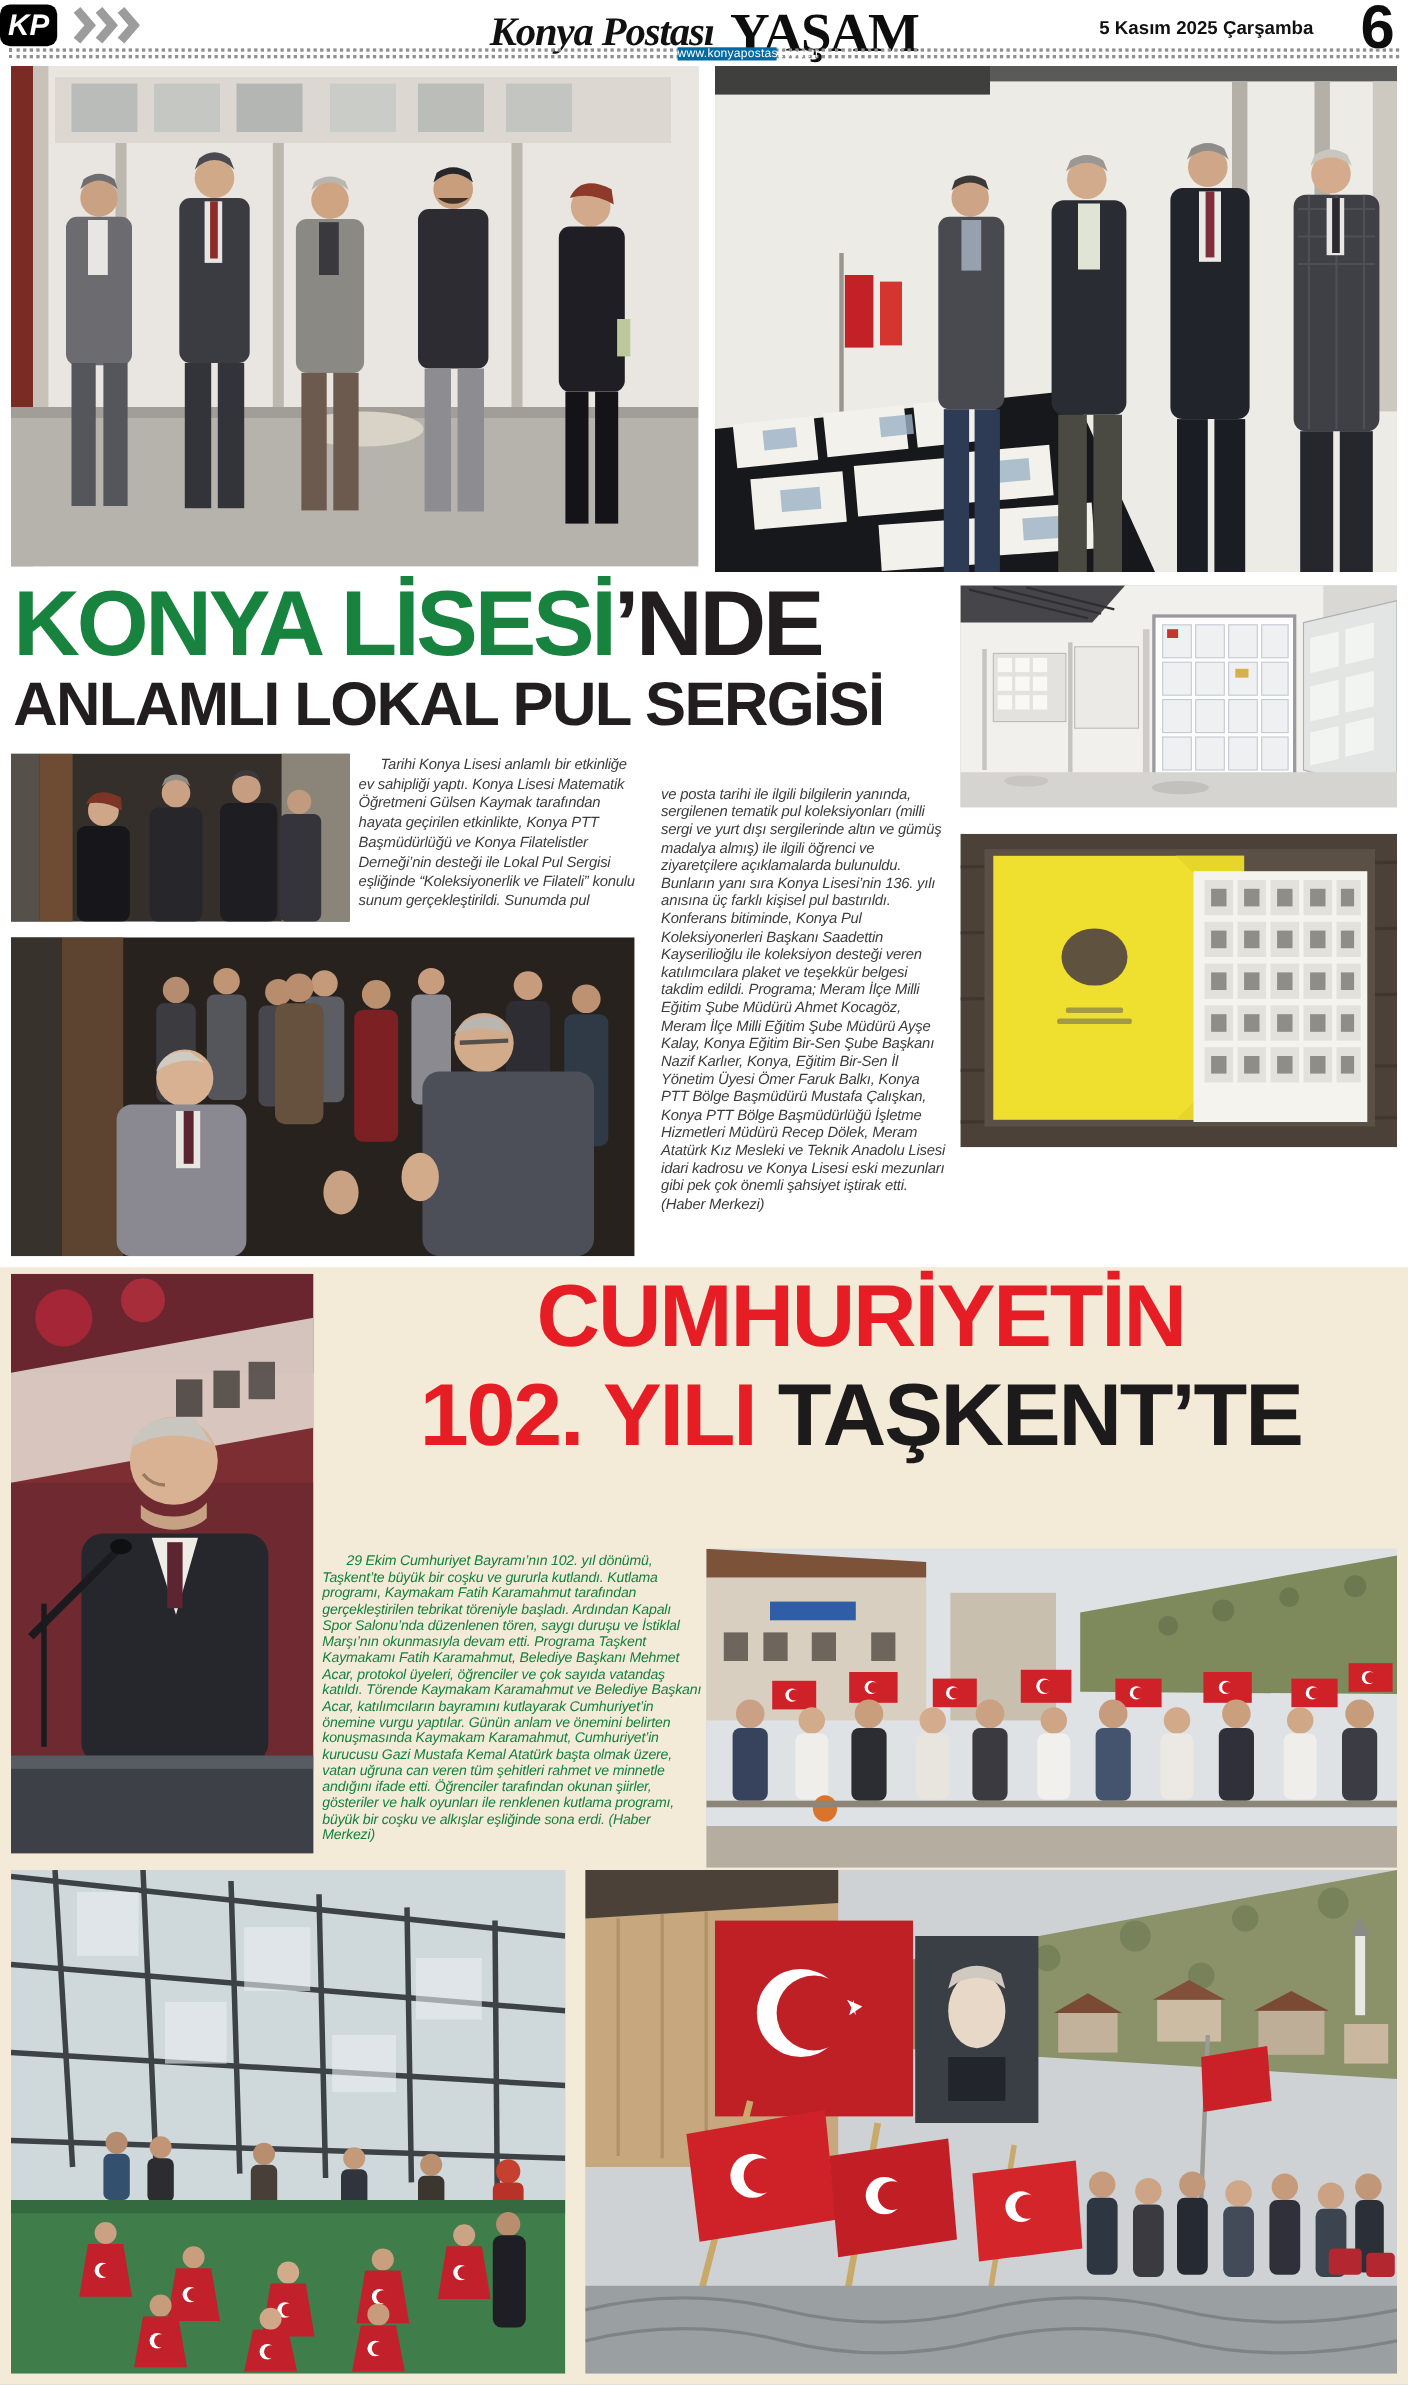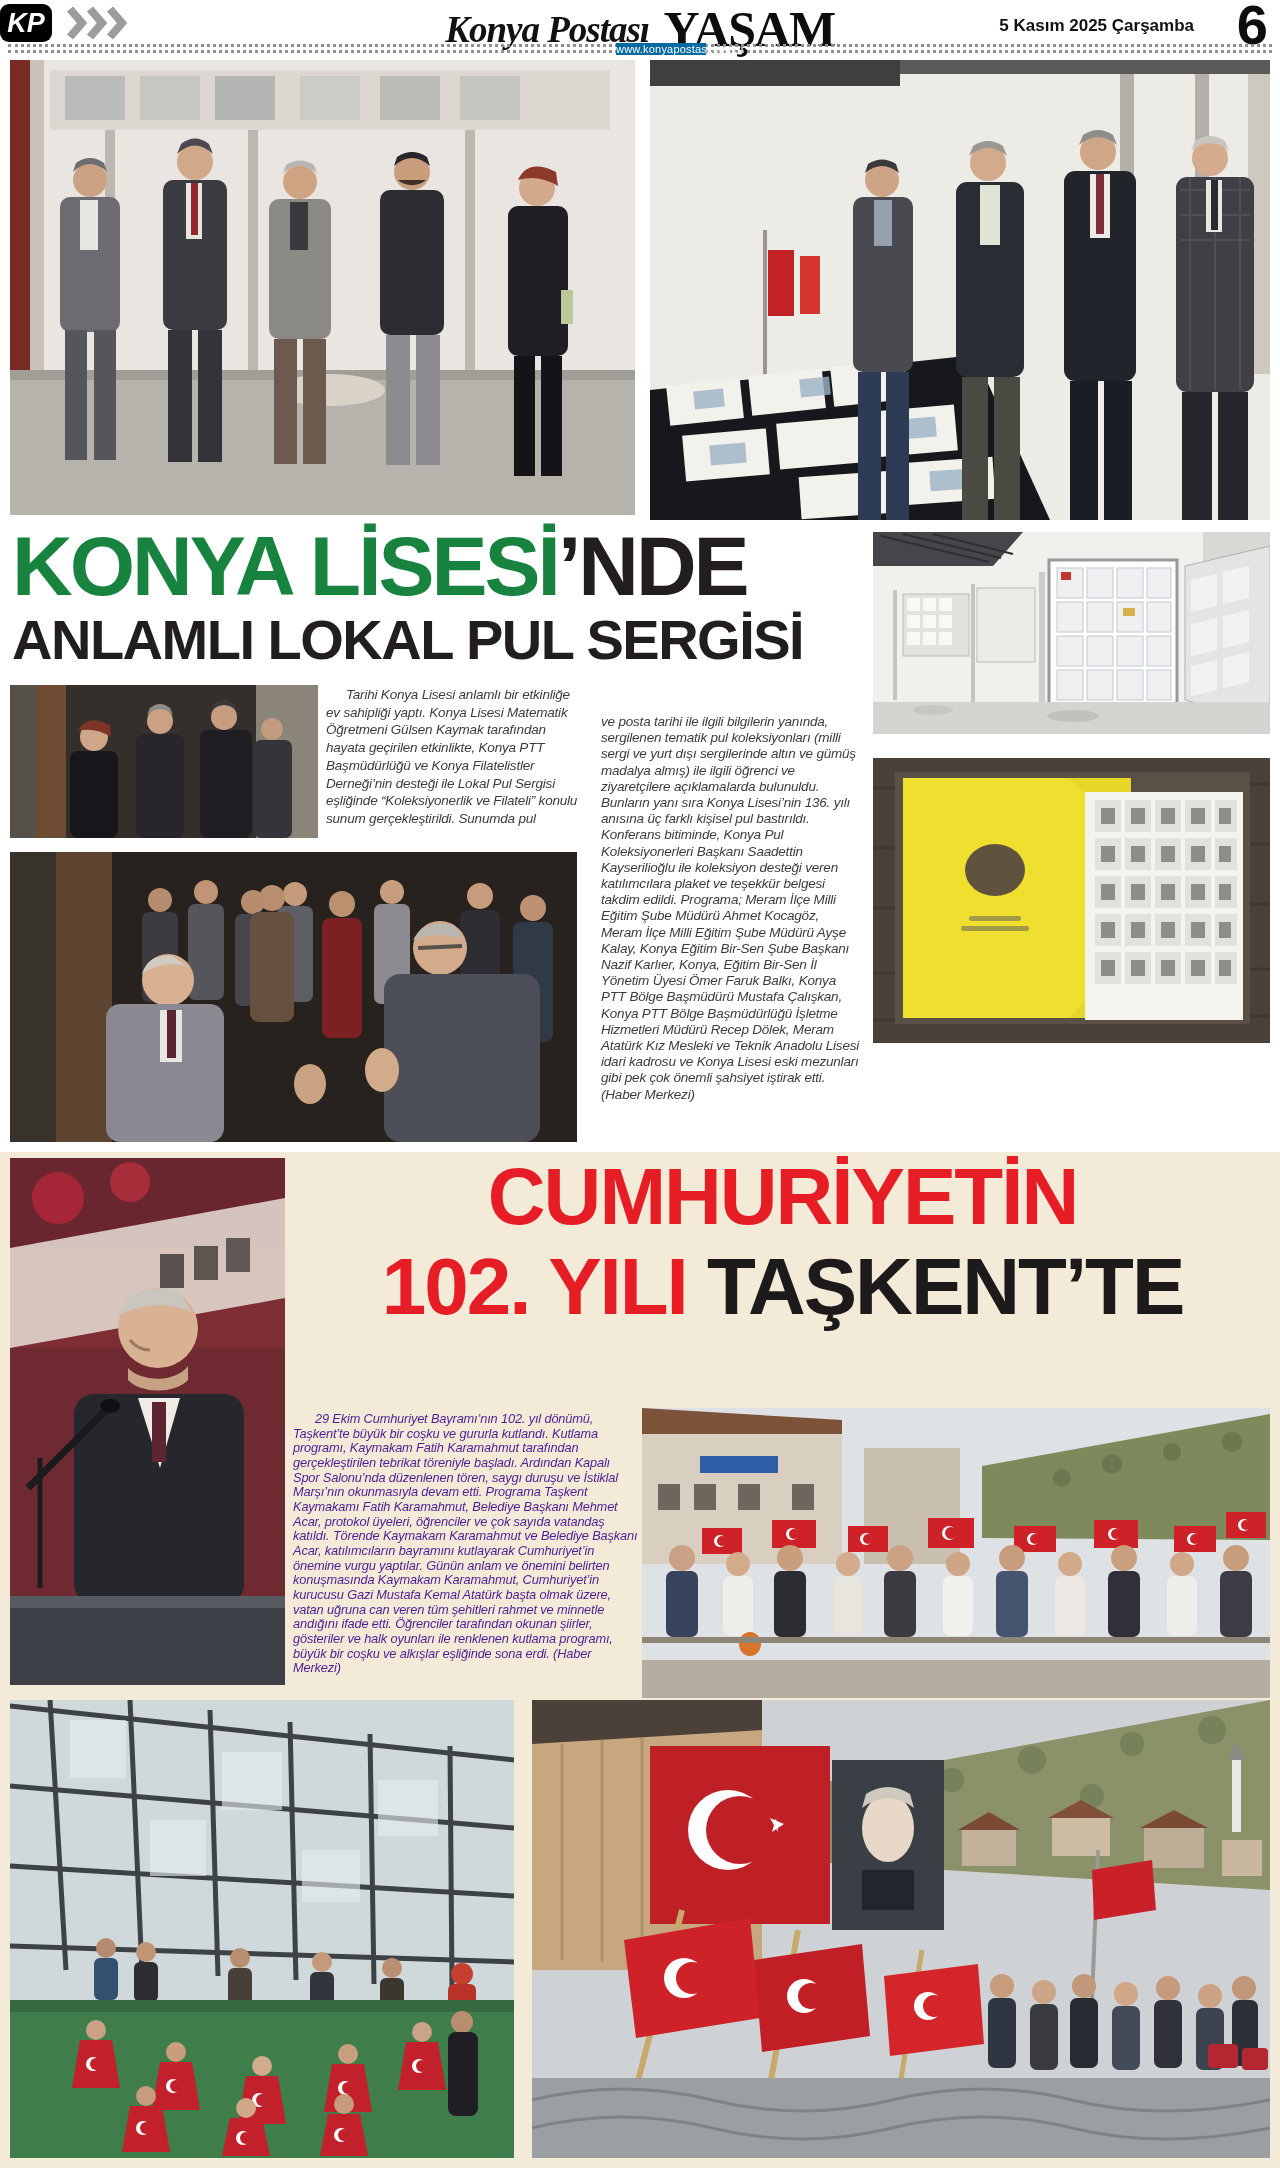--- a/index.html
+++ b/index.html
@@ -36,21 +36,21 @@
   .col1 p{margin:0;text-indent:20px;}
   .col2{left:601px;top:686px;width:262px;height:442px;font-size:13.5px;line-height:16.2px;letter-spacing:-.2px;margin-top:28px;}
   .col2 p{margin:0;}
   
   .cream{left:0;top:1152px;width:1280px;height:1016px;background:var(--cream);}
   .hl3{left:290px;top:1152px;width:985px;text-align:center;font-weight:900;letter-spacing:-2px;
        font-size:80px;line-height:90px;white-space:nowrap;}
   .hl3 .red{color:var(--red);}
   .hl3 .blk{color:#1d1a1b;}
   .col3{left:293px;top:1412px;width:345px;height:278px;font-size:12.8px;line-height:14.65px;
-        letter-spacing:-.15px;color:#4c1d95;}
+        letter-spacing:-.15px;color:#15803d;}
   .col3 p{margin:0;text-indent:22px;}
 </style>
 </head>
 <body>
 
 <div class="page" style="--green:#17833f;--red:#e71d25;--cream:#f3ead8;">
 
   <div class="abs kp-badge">KP</div>
   <div class="abs kp-chevrons">
     <svg viewBox="0 0 70 34">

